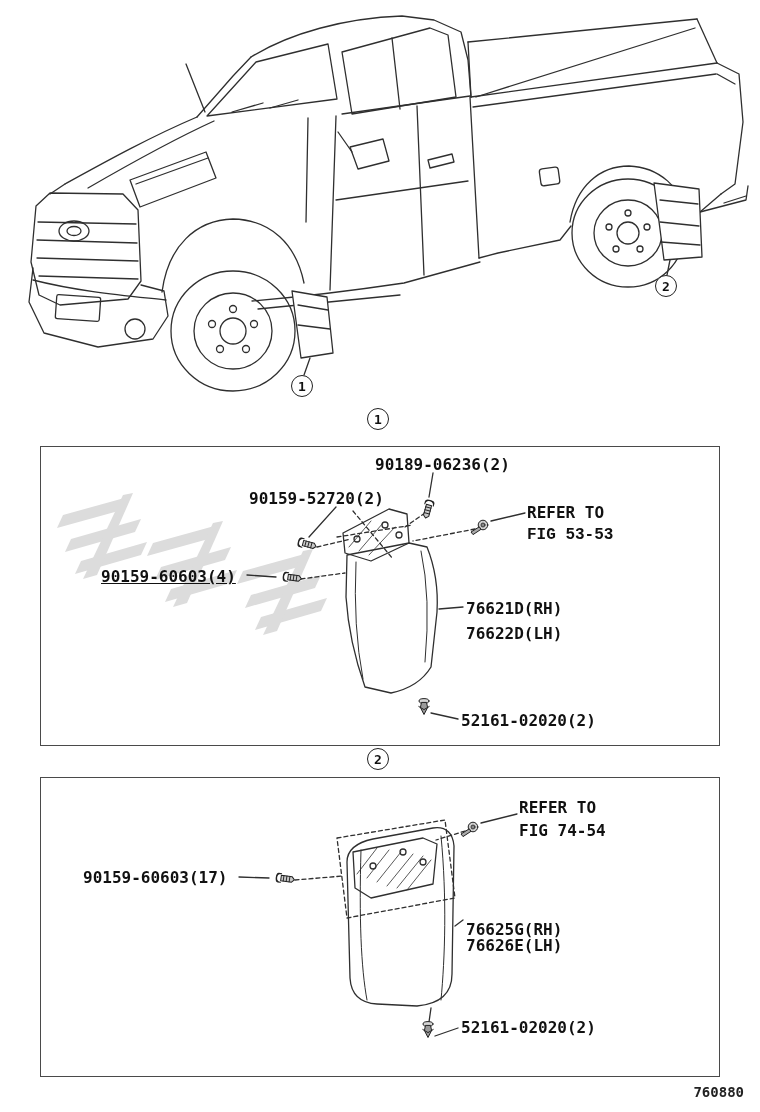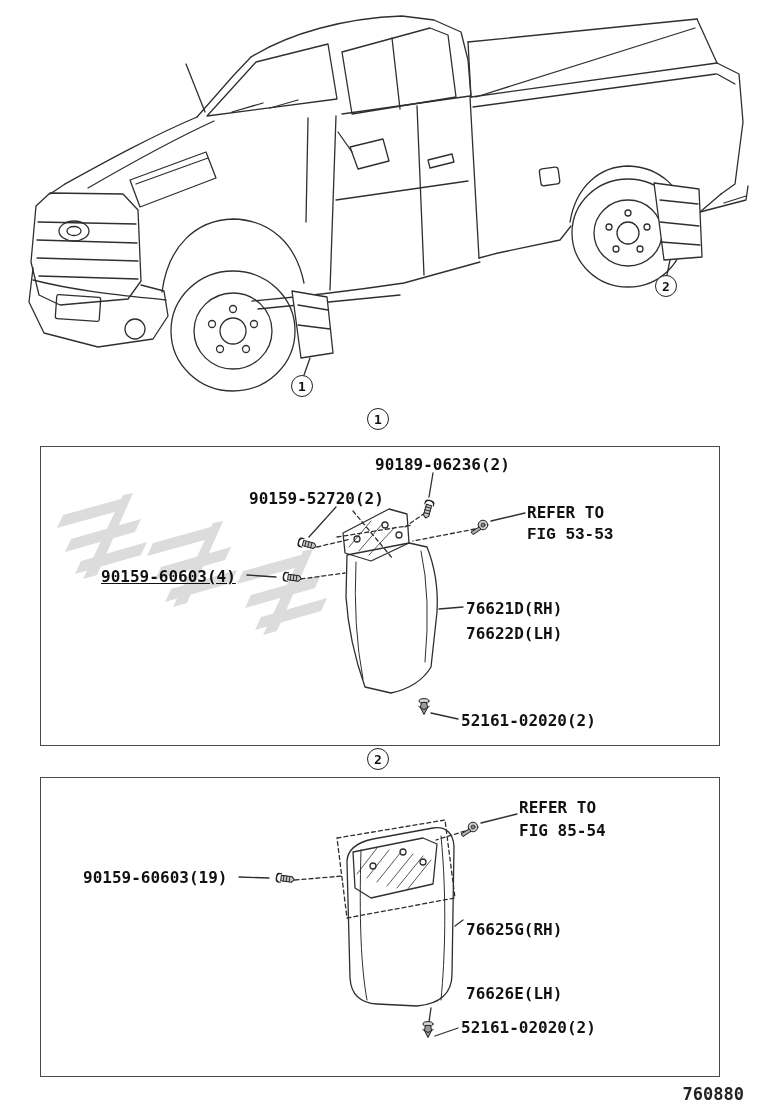--- a/index.html
+++ b/index.html
@@ -7,21 +7,21 @@
   body { width:760px; height:1112px; font-family:"DejaVu Sans Mono","Liberation Mono",monospace; color:#111; }
   .page { position:relative; width:760px; height:1112px; background:#fff; overflow:hidden; }
   .truck-svg { position:absolute; left:0; top:0; }
   .box { position:absolute; left:40px; width:680px; height:300px; border:1.4px solid #4a4a4a; background:#fff; }
   .box1 { top:446px; }
   .box2 { top:777px; }
   .box svg { position:absolute; left:0; top:0; }
   .label { position:absolute; font-size:16px; font-weight:700; color:#111; white-space:nowrap; letter-spacing:0px; line-height:1.2; }
   .callout { position:absolute; width:22px; height:22px; border:1.6px solid #222; border-radius:50%; background:#fff;
              display:flex; align-items:center; justify-content:center; font-size:13px; font-weight:700; z-index:5; }
-  .fig-number { position:absolute; right:16px; top:1084px; font-size:17px; font-weight:700; color:#222; }
+  .fig-number { position:absolute; right:16px; top:1084px; font-size:14px; font-weight:700; color:#222; }
 </style>
 </head>
 <body>
 
 <div class="page">
 
   <svg width="0" height="0" style="position:absolute">
     <defs>
       <g id="screw-shape">
         <path d="M0,-4.4 A4.4,4.4 0 0 0 0,4.4 L-2.6,4.4 A2.2,4.4 0 0 1 -2.6,-4.4 Z" fill="#777" stroke="#222" stroke-width="1"></path>
@@ -226,21 +226,21 @@
         <path d="M306,84 C306,70 318,64 332,61 L392,50 C406,48 412,56 413,68 L411,196 C411,216 398,226 376,228 L336,226 C318,225 310,216 309,200 Z"></path>
         <path d="M320,72 C318,140 320,190 326,222" stroke-width="1"></path>
         <path d="M400,58 C406,120 404,180 400,222" stroke-width="1"></path>
       </g>
 
       <use href="#bolt-shape" transform="translate(432,49)"></use>
       <use href="#screw-shape" transform="translate(240,100) rotate(8)"></use>
       <use href="#clip-shape" transform="translate(387,246)"></use>
     </svg>
     <div class="label" style="left:478px; top:20px;">REFER TO</div>
-    <div class="label" style="left:478px; top:43px;">FIG 85-54</div>
-    <div class="label" style="left:42px;  top:90px;">90159-60603(19)</div>
+    <div class="label" style="left:478px; top:43px;">FIG 74-54</div>
+    <div class="label" style="left:42px;  top:90px;">90159-60603(17)</div>
     <div class="label" style="left:425px; top:142px;">76625G(RH)</div>
-    <div class="label" style="left:425px; top:158px;margin-top:48px;">76626E(LH)</div>
+    <div class="label" style="left:425px; top:158px;">76626E(LH)</div>
     <div class="label" style="left:420px; top:240px;">52161-02020(2)</div>
   </div>
 
   <div class="fig-number">760880</div>
 </div>
 
 </body></html>

